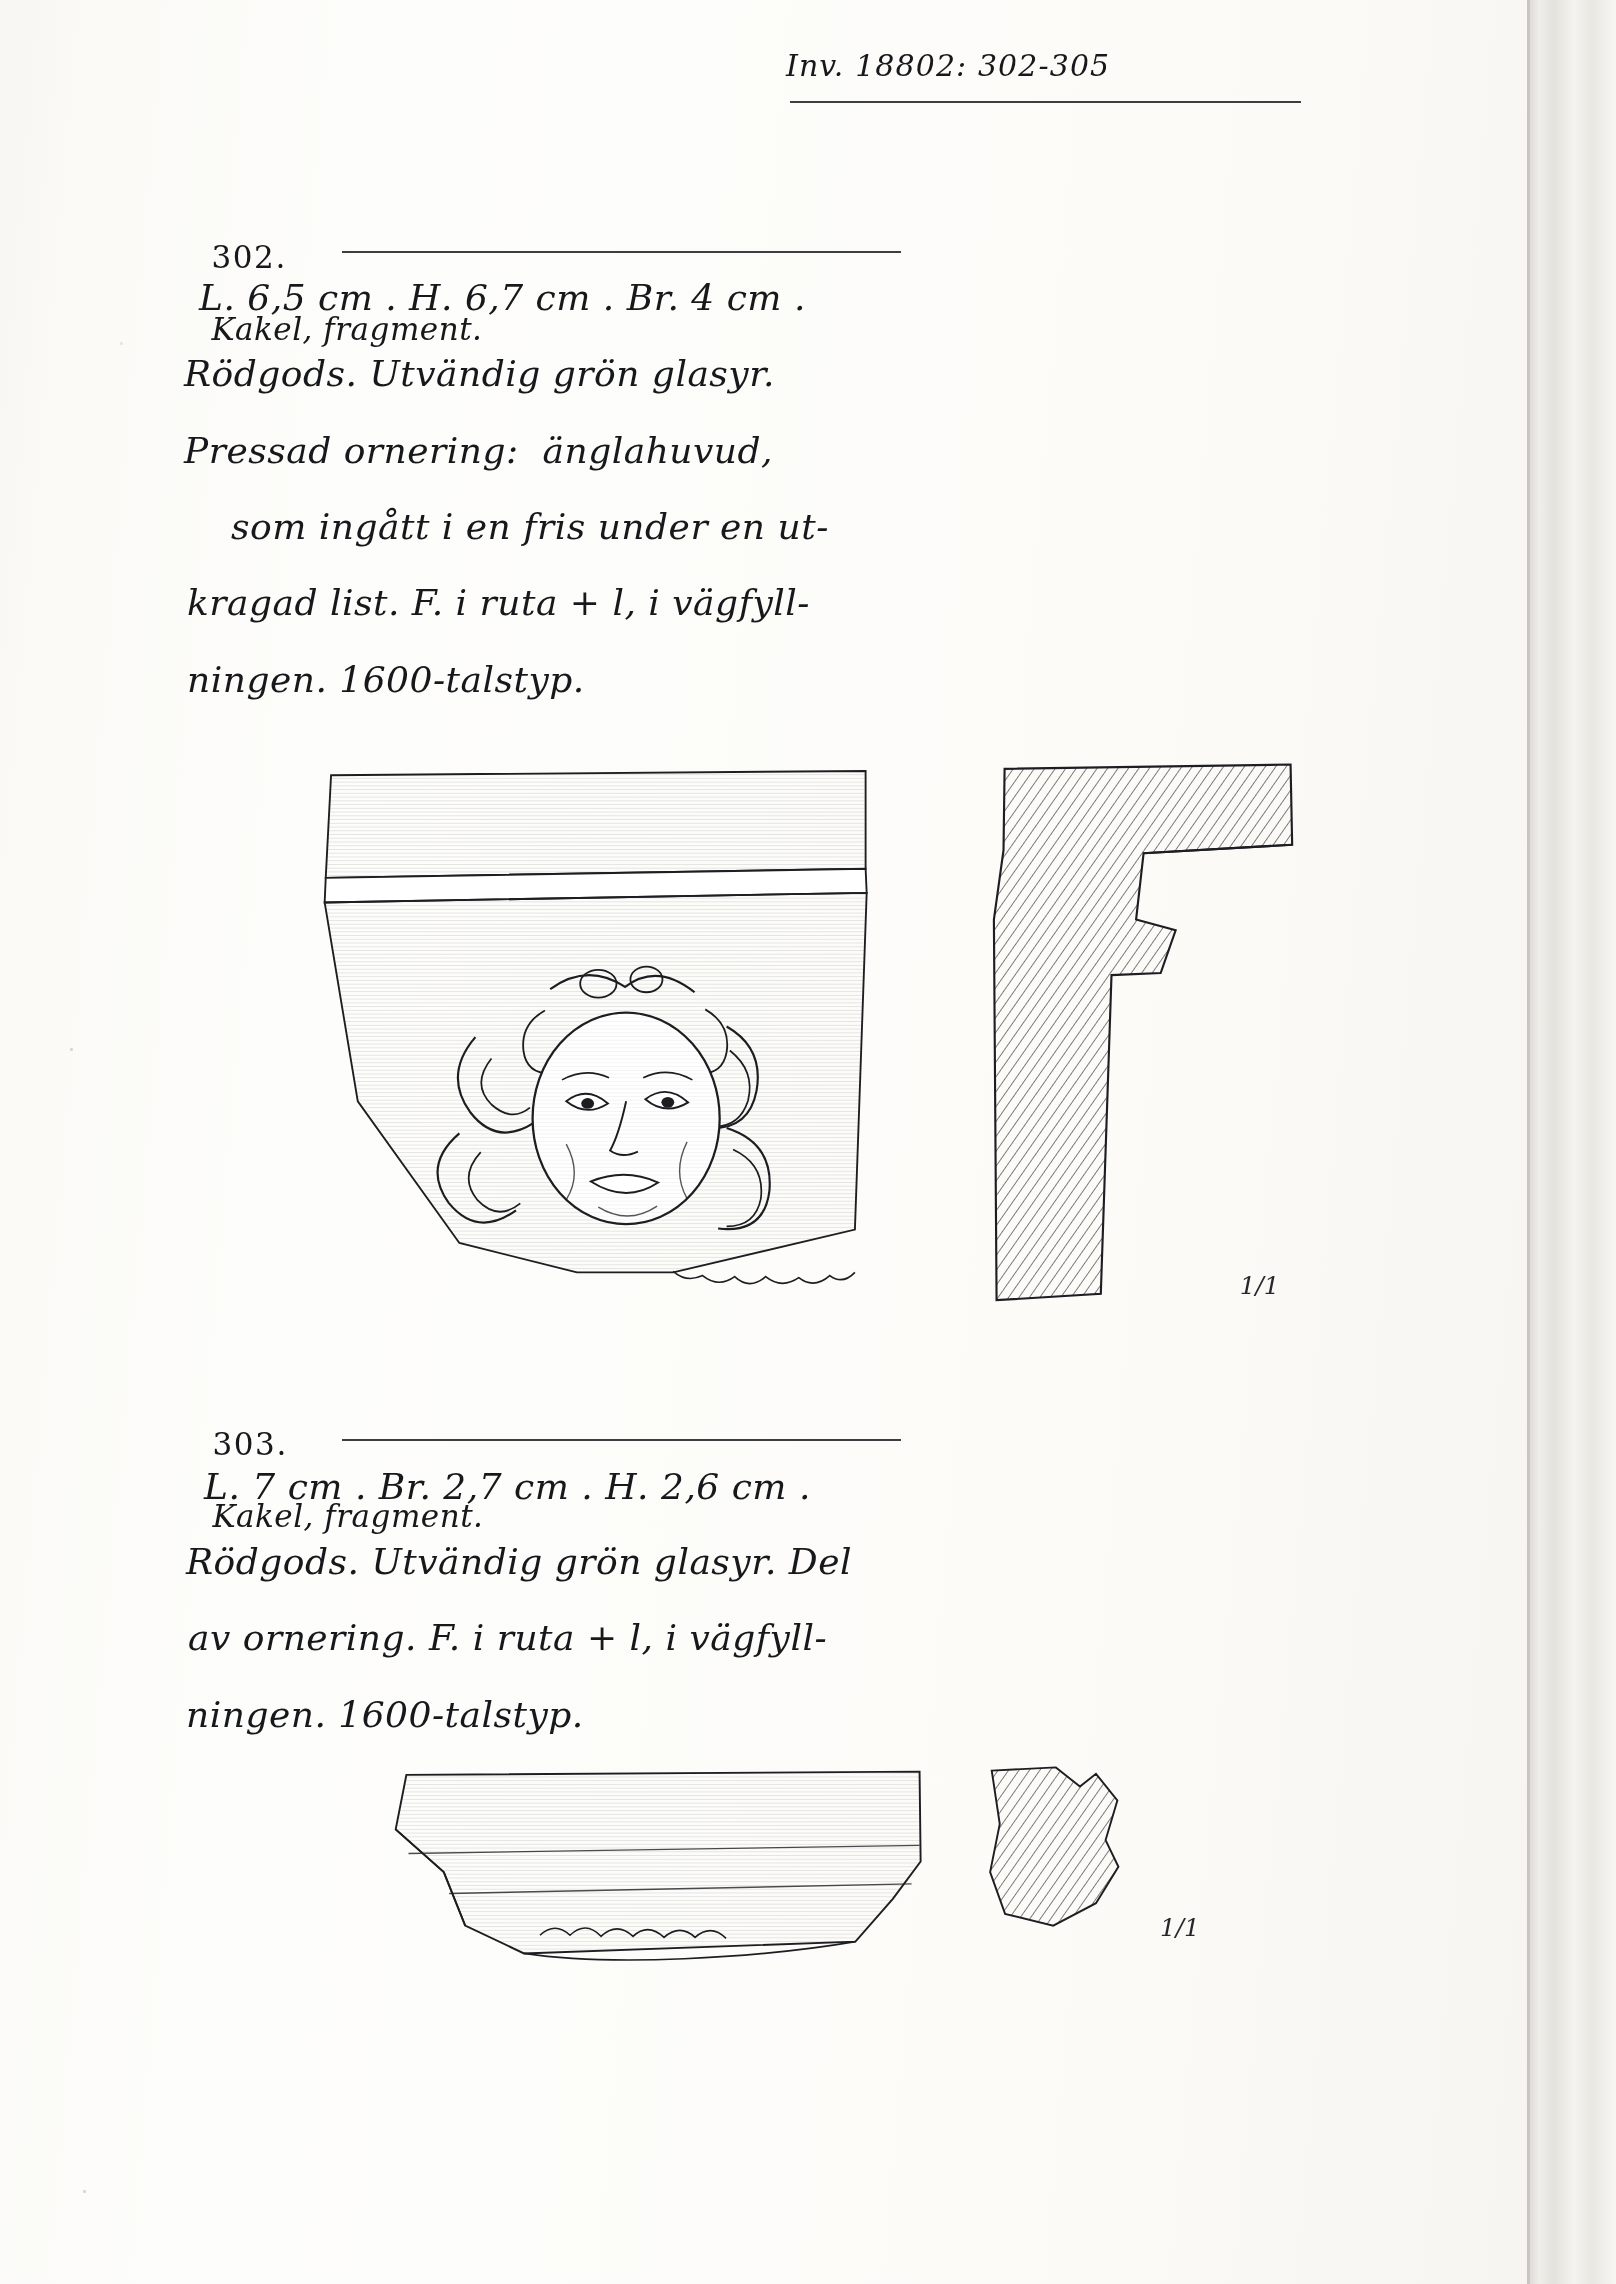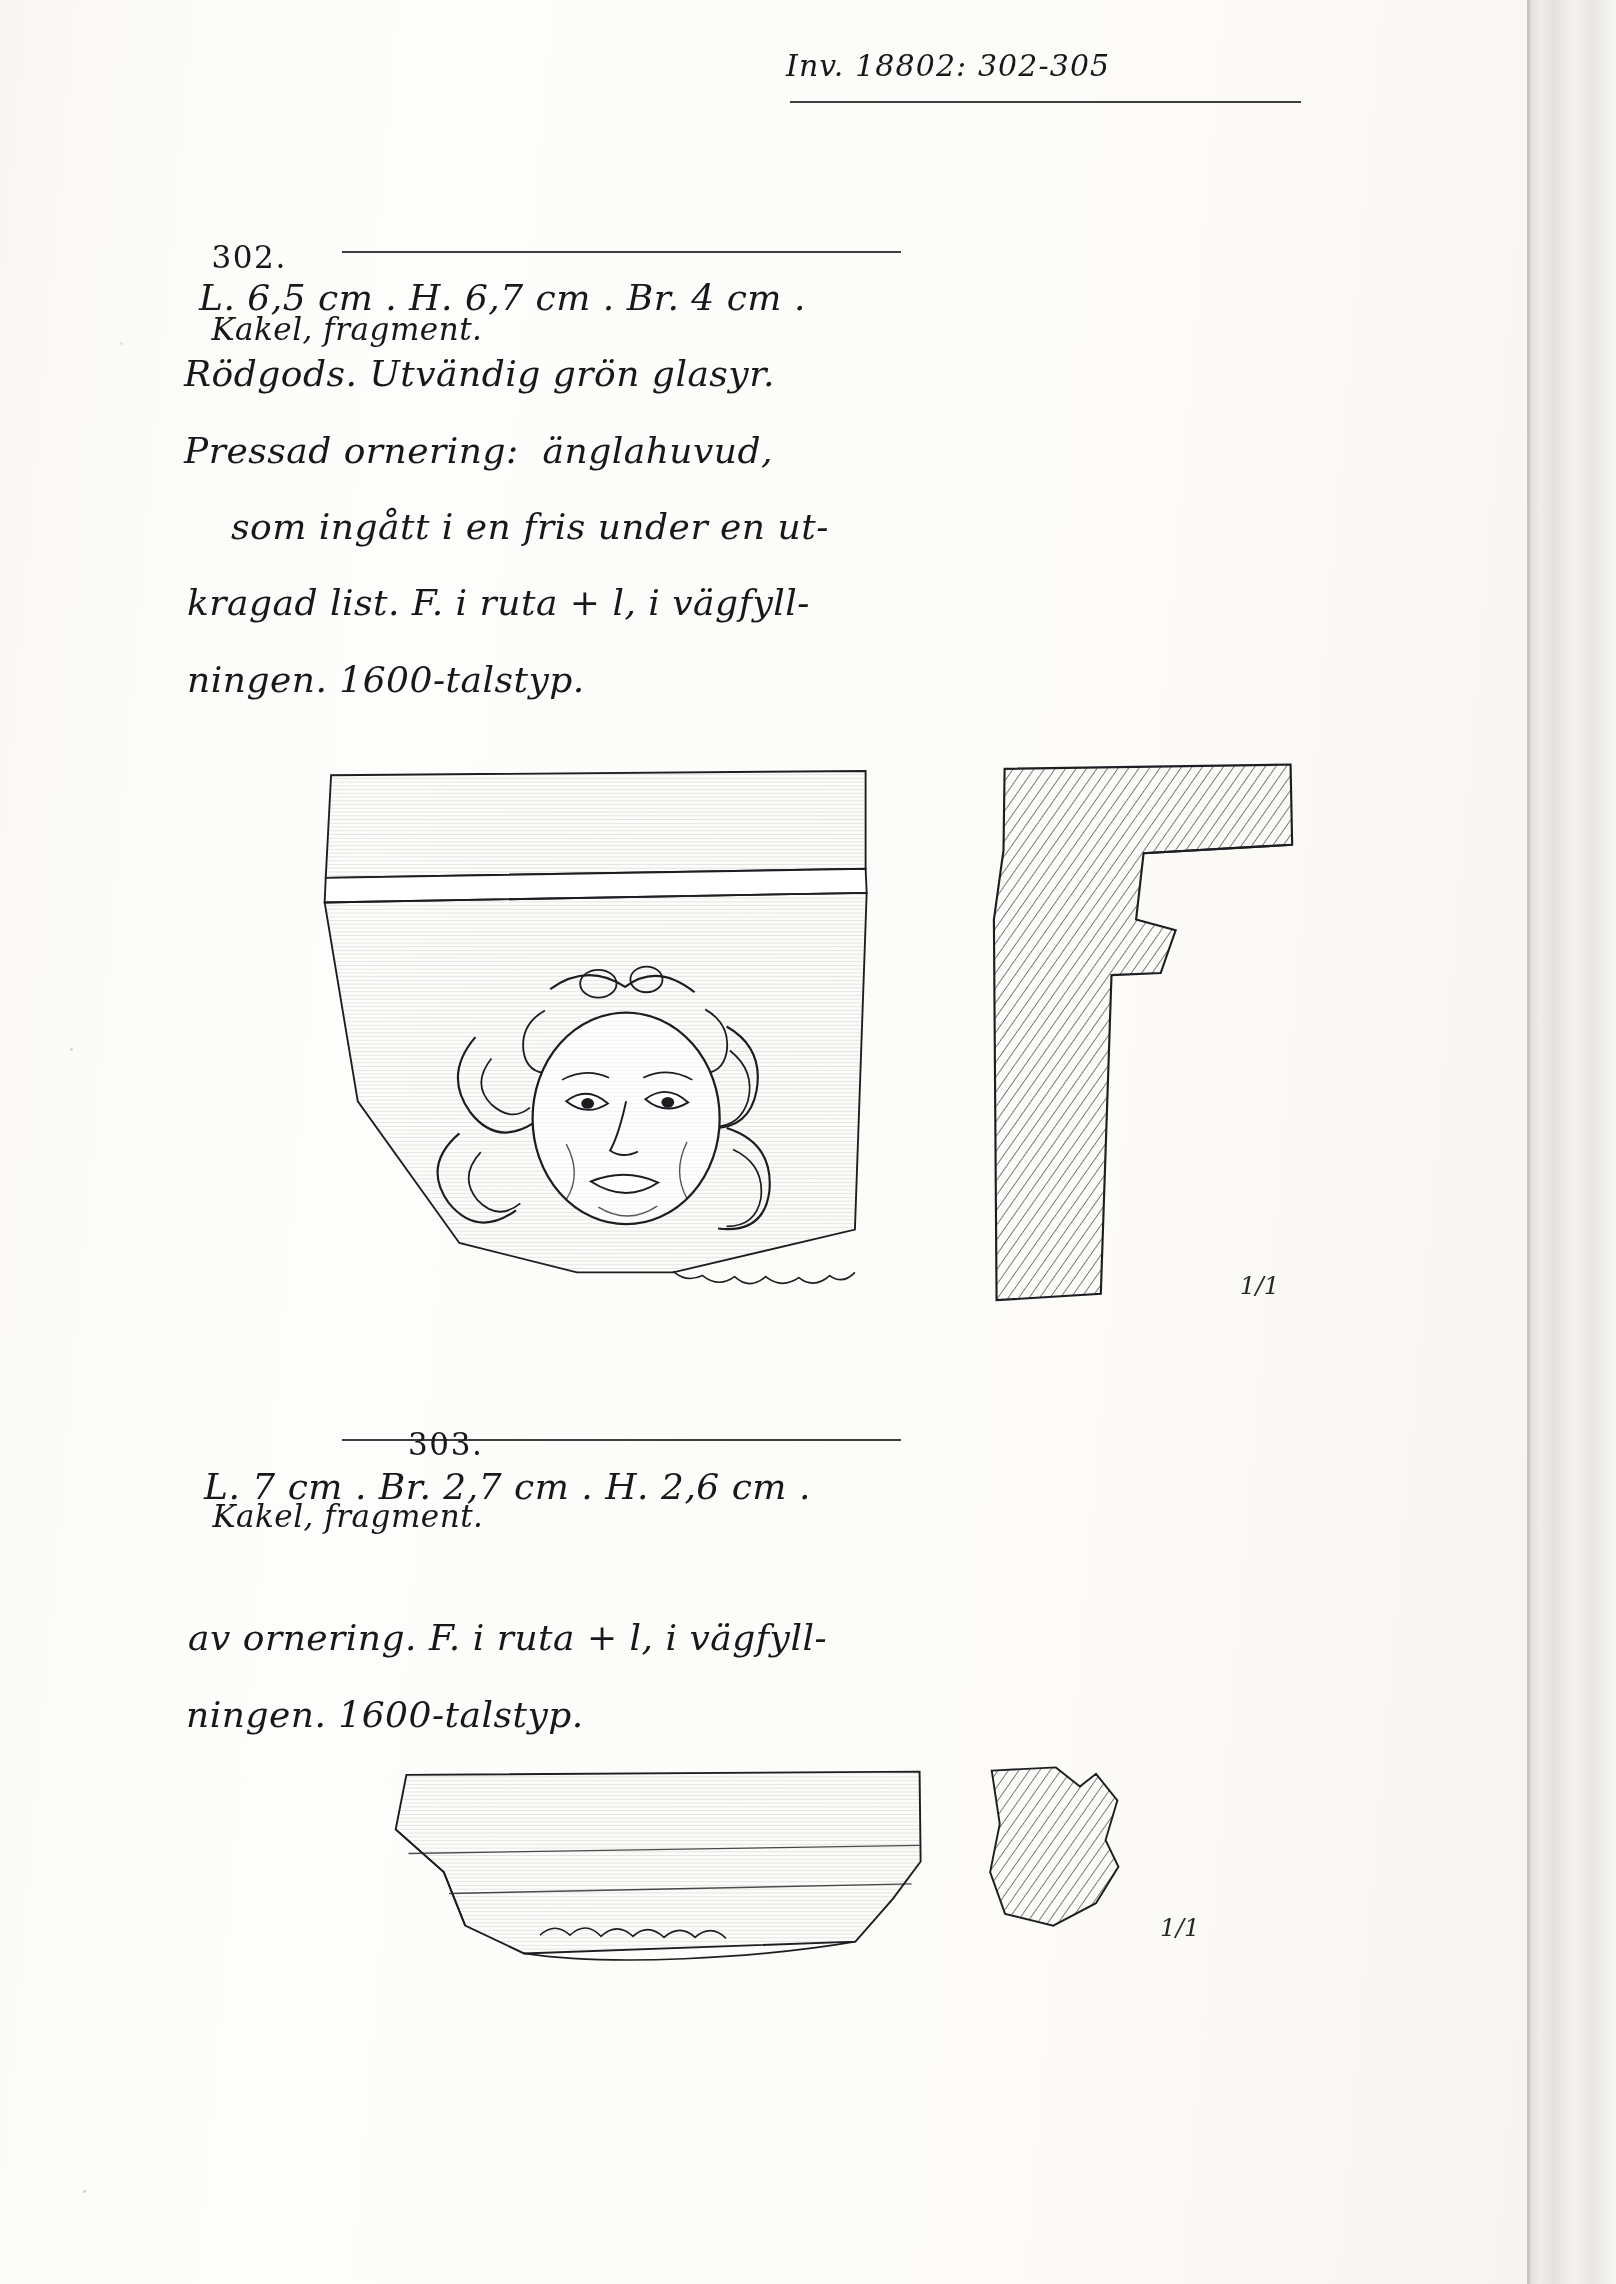--- a/index.html
+++ b/index.html
@@ -192,28 +192,29 @@
       <path d="M560 838 q56 34 110 -2" fill="none" stroke="#1c1d21" stroke-width="2.6" opacity=".75"></path>
     </g>
 
     <g>
       <path d="M1320 18 L1855 10 L1858 160 L1580 176 L1566 300 L1640 320 L1612 400 L1520 404 L1500 1000 L1305 1012 L1300 300 L1318 170 Z" fill="url(#hatch302)" stroke="#1d1e22" stroke-width="4"></path>
       <path d="M1858 160 L1580 176" fill="none" stroke="#1d1e22" stroke-width="4"></path>
     </g>
     <text class="scale-mark" x="1760" y="1000" font-size="52" font-style="italic" font-family="DejaVu Serif, serif" fill="#26272b">1/1</text>
   </svg>
 
-  <div class="hand entry-head" style="left:171px; top:1390px;text-align:right;">
+  <div class="hand entry-head" style="left:171px; top:1390px;">
     <span class="num">303.</span>
     <span style="display:inline-block; width:14px;"></span>
     <span>Kakel, fragment.</span>
   </div>
   <div class="head-underline" style="left:342px; top:1439px; width:559px;"></div>
 
   <div class="hand line" style="left:204px; top:1472px;">L. 7 cm . Br. 2,7 cm . H. 2,6 cm .</div>
+  <div class="hand line" style="left:186px; top:1547px;">Rödgods. Utvändig grön glasyr. Del</div>
   <div class="hand line" style="left:188px; top:1623px;">av ornering. F. i ruta + l, i vägfyll-</div>
   <div class="hand line" style="left:186px; top:1700px;">ningen. 1600-talstyp.</div>
 
   <svg class="drawing" style="left:385px; top:1765px;" width="866" height="225" viewBox="0 0 1620 420">
     <defs>
       <pattern id="hatch303" width="16" height="16" patternUnits="userSpaceOnUse" patternTransform="rotate(35)">
         <line x1="0" y1="0" x2="0" y2="16" stroke="#23242a" stroke-width="2.2"></line>
       </pattern>
       <pattern id="shadeH3" width="7" height="7" patternUnits="userSpaceOnUse">
         <line x1="0" y1="0" x2="7" y2="0" stroke="#5c5d62" stroke-width="1" opacity=".55"></line>

